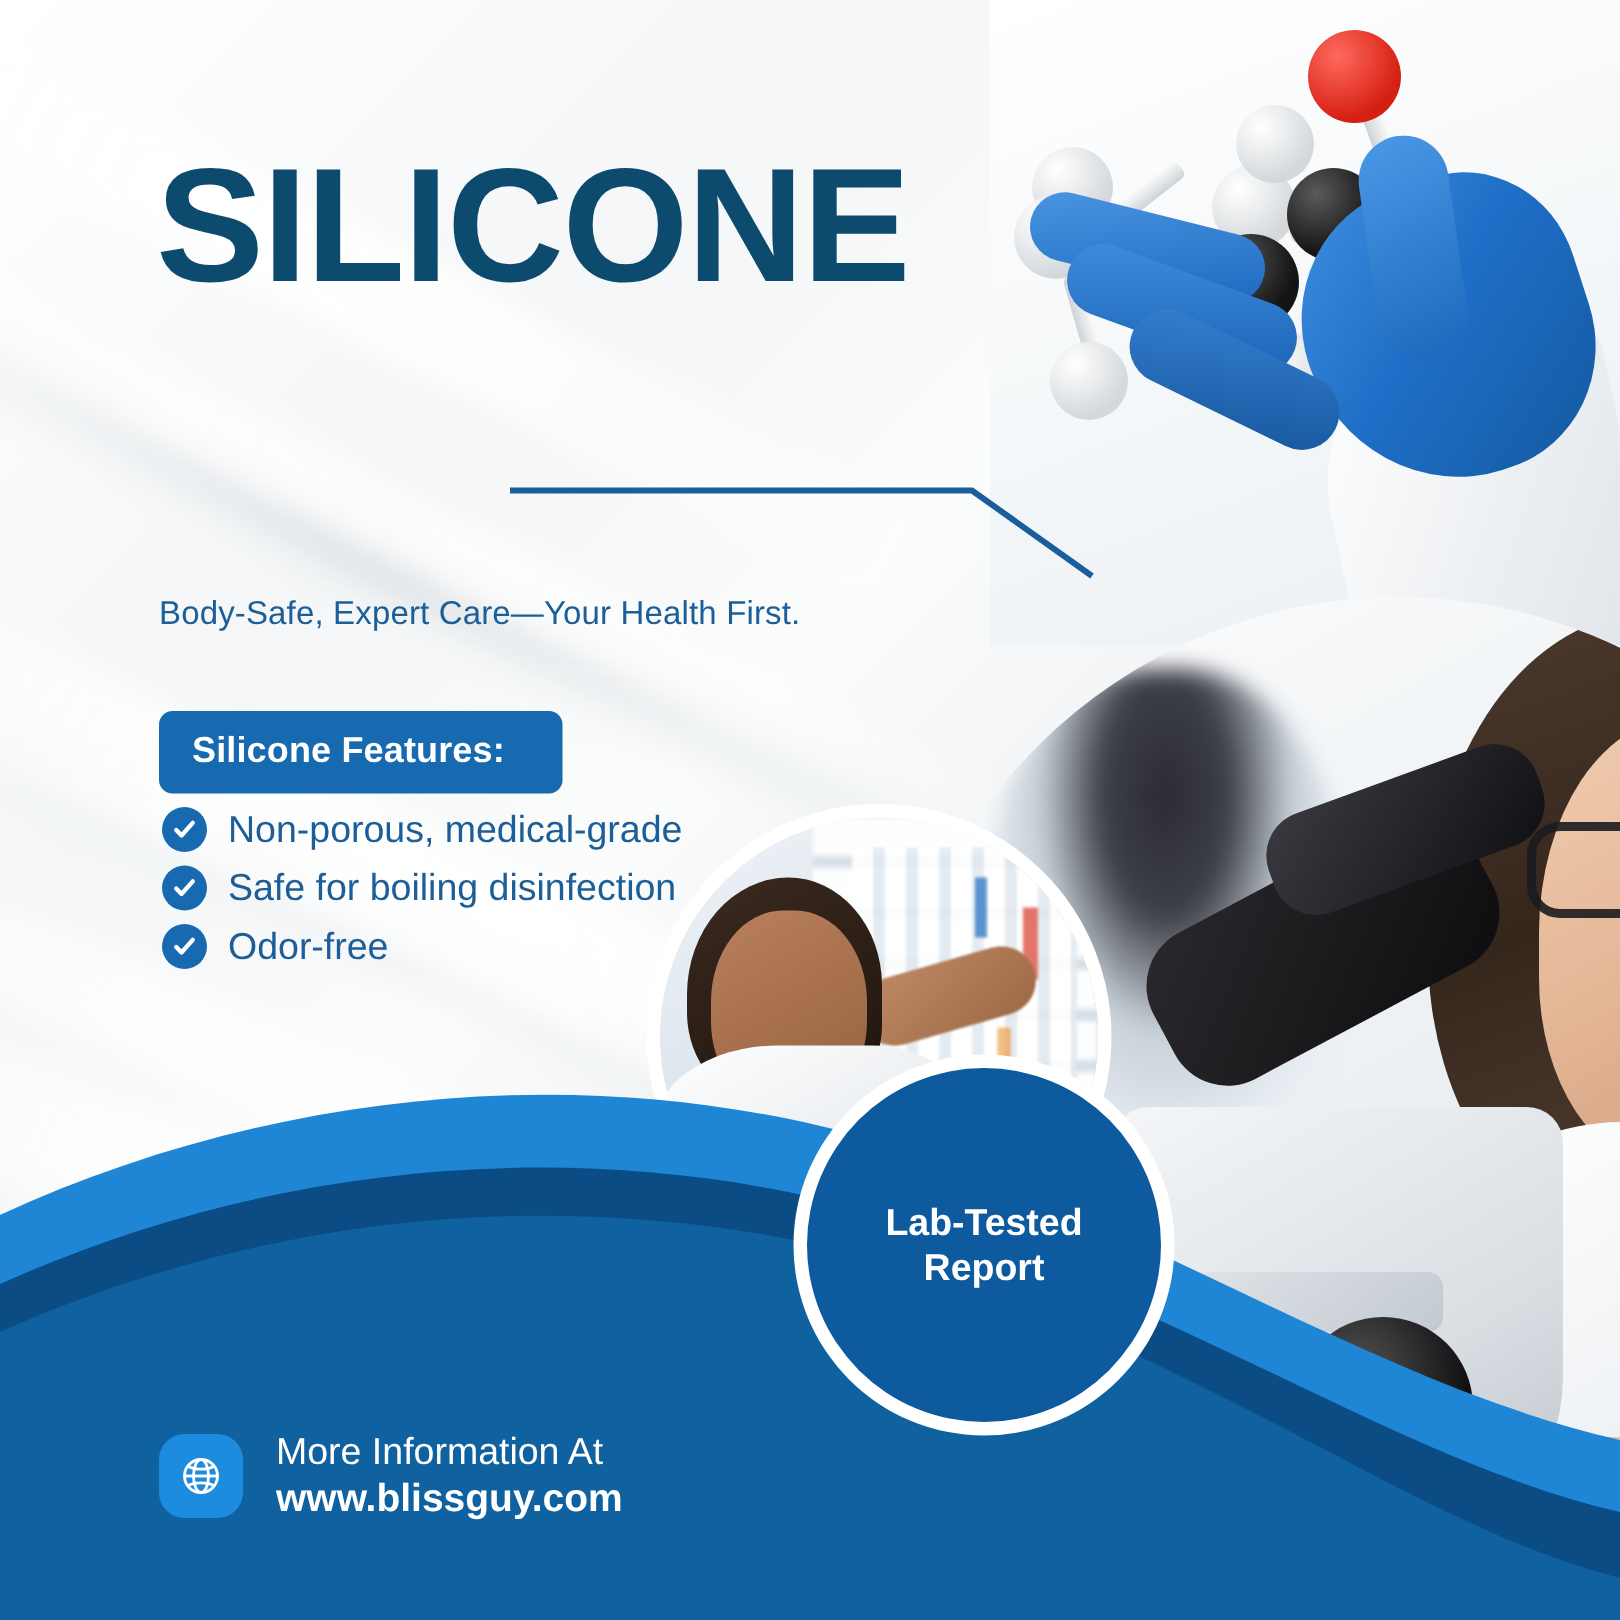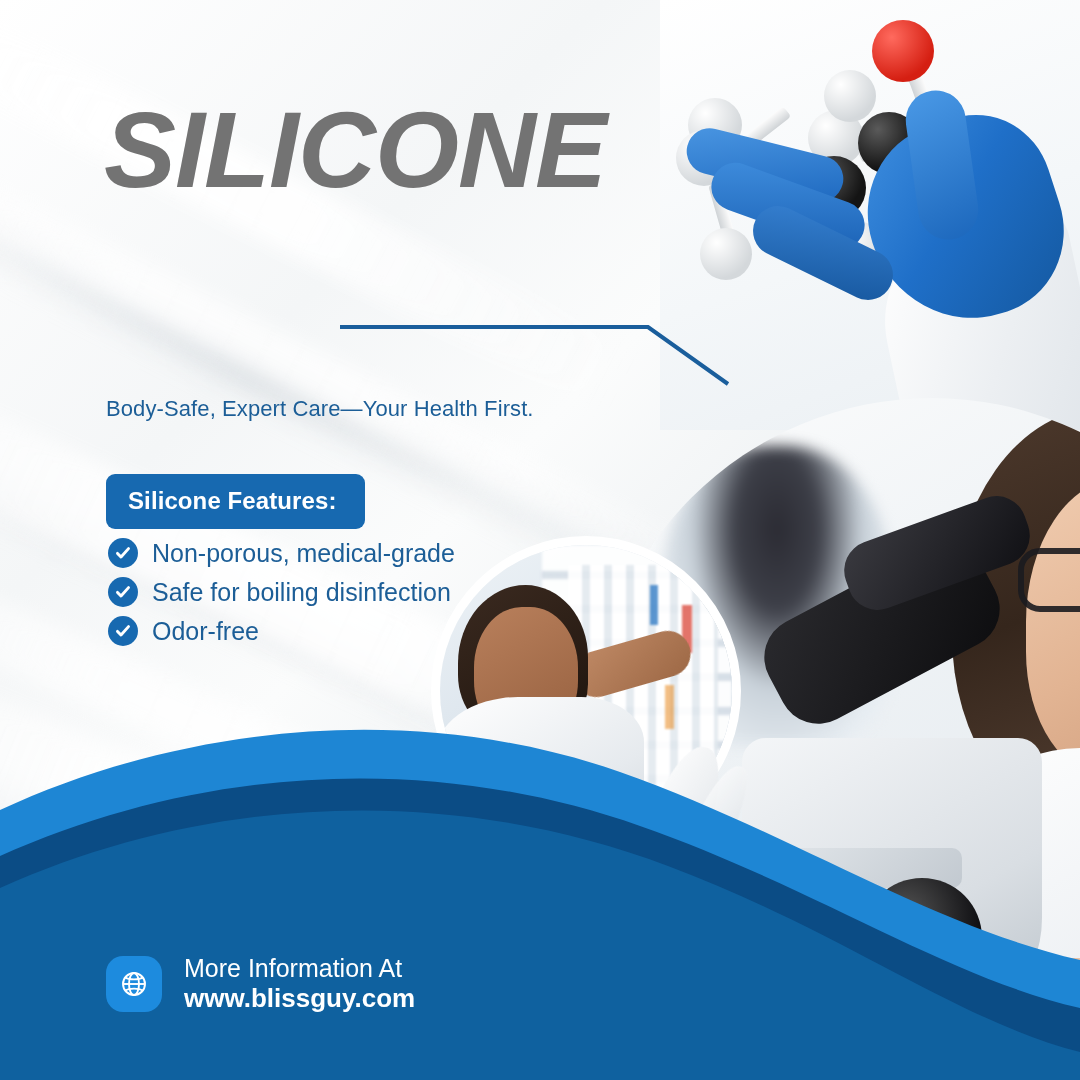--- a/index.html
+++ b/index.html
@@ -136,43 +136,42 @@
     filter:blur(.4px);}
   #curl1{left:640px;top:742px;width:64px;height:210px;border-radius:60% 40% 55% 45%;transform:rotate(16deg);}
   #curl2{left:690px;top:760px;width:40px;height:150px;border-radius:60% 40% 55% 45%;transform:rotate(22deg);opacity:.8;}
 
   
   #waves{position:absolute;left:0;bottom:0;width:1080px;height:420px;}
 
   
   #title-block{position:absolute;left:104px;top:96px;}
   #title-silicone{
-    font-size:108px;font-weight:700;color:#737373;letter-spacing:-1px;line-height:1;
+    font-size:108px;font-weight:700;color:#0c4a6e;letter-spacing:-1px;line-height:1;
     margin:0;
-    font-style:italic;
   }
   #title-vs{
     font-size:44px;font-weight:400;color:#1A6AA8;line-height:1;
     margin:18px 0 2px 212px;letter-spacing:1px;
   }
   #title-tpe{
     font-size:96px;font-weight:700;color:#14588F;line-height:1;margin:0 0 0 14px;letter-spacing:-1px;
   }
   #tagline{
     position:absolute;left:106px;top:396px;
     font-size:22px;color:#1C5E97;font-weight:400;letter-spacing:.1px;
   }
 
   #connector{position:absolute;left:330px;top:300px;width:420px;height:110px;}
 
   #features-badge{
     position:absolute;left:106px;top:474px;
     background:#1769B0;color:#ffffff;
     font-size:24px;font-weight:700;
-    padding:13px 28px 14px 22px;
+    padding:13px 38px 14px 22px;
     border-radius:9px;
     letter-spacing:.1px;
   }
 
   #features-list{position:absolute;left:108px;top:538px;list-style:none;margin:0;padding:0;}
   #features-list li{
     display:flex;align-items:center;gap:14px;
     margin-bottom:9px;
   }
   .check-icon{
@@ -324,20 +323,24 @@
     <li>
       <span class="check-icon">
         <svg width="18" height="18" viewBox="0 0 18 18">
             <polyline points="3.5,9.4 7,13 14.5,4.6" fill="none" stroke="#fff" stroke-width="2.9" stroke-linecap="round" stroke-linejoin="round"></polyline>
           </svg>
       </span>
       <span class="feature-text">Odor-free</span>
     </li>
   </ul>
 
+  <div id="lab-badge">
+    <span id="lab-badge-text">Lab-Tested
+Report</span>
+  </div>
 
   <div id="footer">
     <span id="globe-badge">
       <svg width="32" height="32" viewBox="0 0 32 32" fill="none" stroke="#ffffff" stroke-width="1.9">
         <circle cx="16" cy="16" r="11"></circle>
         <ellipse cx="16" cy="16" rx="5" ry="11"></ellipse>
         <line x1="5" y1="16" x2="27" y2="16"></line>
         <path d="M7.5 9.5 C11 12, 21 12, 24.5 9.5"></path>
         <path d="M7.5 22.5 C11 20, 21 20, 24.5 22.5"></path>
       </svg>

